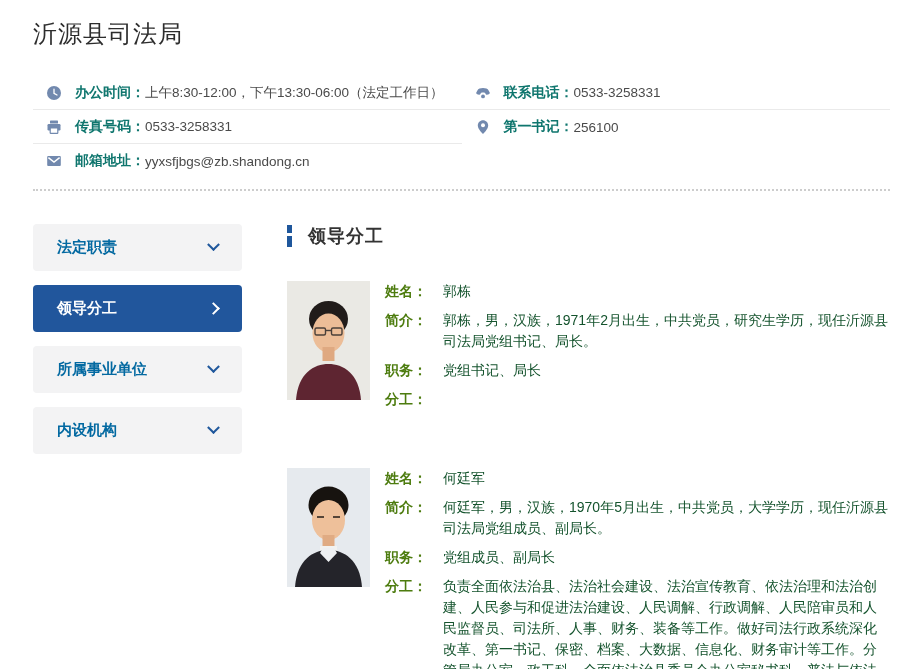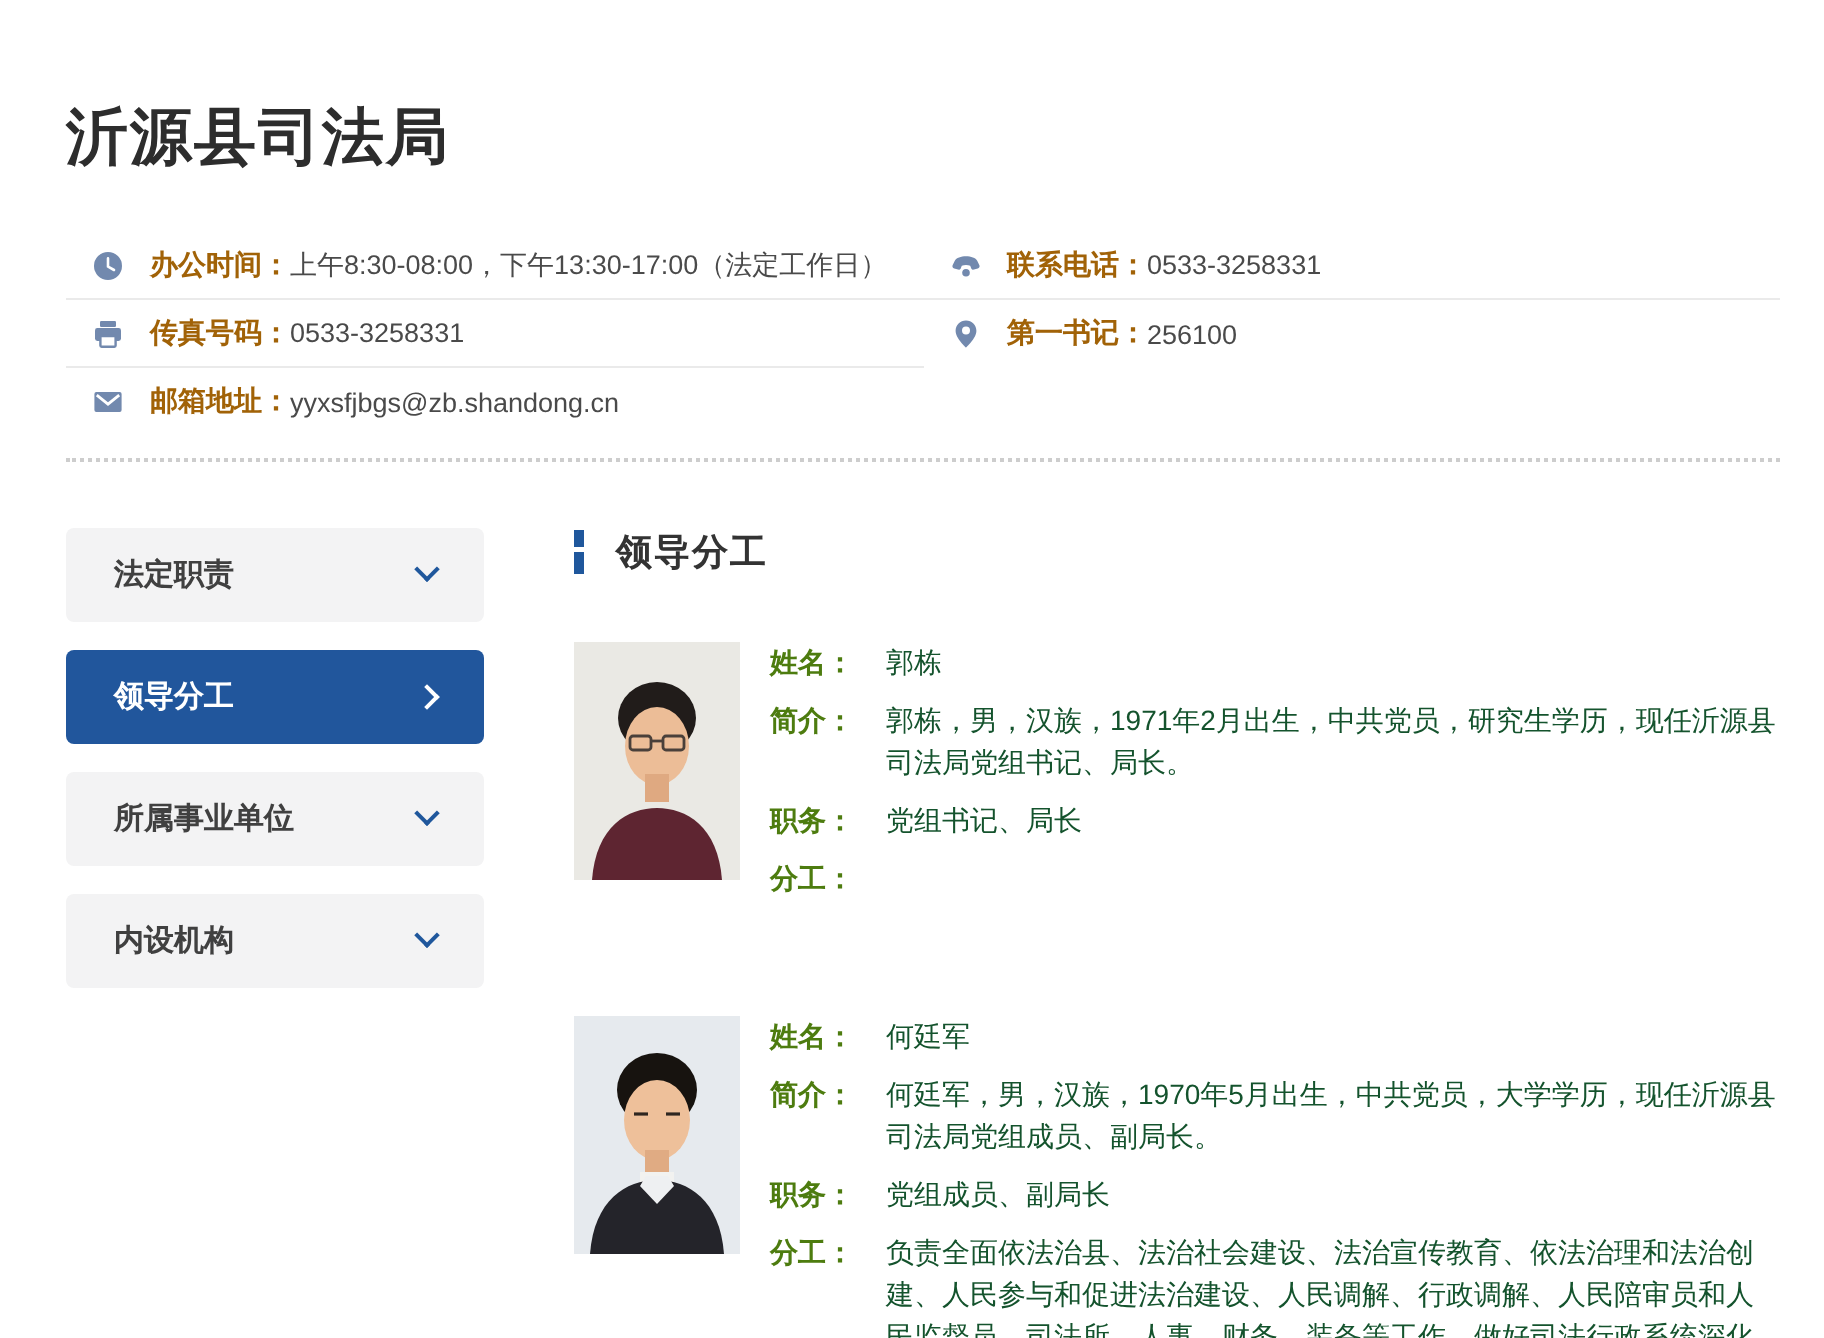--- a/index.html
+++ b/index.html
@@ -1,39 +1,39 @@
 <!DOCTYPE html>
 <html style="--accent-blue: #1f579c; --sidebar-active-bg: #21569c; --sidebar-bg: #f3f3f4; --icon-color: #7289ae; --text-dark: #333333;"><head>
 <meta charset="utf-8">
 <style>
   * { margin:0; padding:0; box-sizing:border-box; }
   html,body { width:912px; height:669px; background:#fff; overflow:hidden; }
   body { font-family:"Liberation Sans","DejaVu Sans",sans-serif; color:#333; }
   .page { width:912px; height:669px; padding:0 22px 0 33px; }
 
   
-  .page-title { padding-top:48px; font-size:31px; font-weight:bold; color:#2d2d2d; letter-spacing:1px; }
+  .page-title { padding-top:18px; font-size:24px; font-weight:normal; color:#2d2d2d; letter-spacing:1px; }
 
   
   .contact { margin-top:26px; display:grid; grid-template-columns:1fr 1fr; }
   .contact-cell { display:flex; align-items:center; height:34px; border-bottom:1px solid #eaeaea; }
   .contact-cell.last { border-bottom:none; }
   .contact-cell .cicon { width:16px; height:16px; margin:0 13px 0 13px; flex-shrink:0; }
-  .clabel { font-size:14px; font-weight:bold; color:#a16207; white-space:nowrap; }
+  .clabel { font-size:14px; font-weight:bold; color:#0f766e; white-space:nowrap; }
   .cvalue { font-size:13.5px; color:#4a4a4a; white-space:nowrap; }
   .dotted-sep { margin-top:11px; border-top:2px dotted #cdcdcd; height:0; }
 
   
   .body-row { margin-top:33px; display:flex; }
 
   
   .sidebar { width:209px; flex-shrink:0; }
   .side-item { height:47px; margin-bottom:14px; background:var(--sidebar-bg,#f3f3f4); border-radius:4px;
                display:flex; align-items:center; justify-content:space-between; padding:0 24px;
-               font-size:15px; font-weight:bold; color:#404040; cursor:pointer; }
+               font-size:15px; font-weight:bold; color:#0369a1; cursor:pointer; }
   .side-item.active { background:var(--sidebar-active-bg,#21569c); color:#fff; }
   .chev { width:9px; height:9px; border-right:2px solid var(--accent-blue,#2e5fa3);
           border-bottom:2px solid var(--accent-blue,#2e5fa3); flex-shrink:0; }
   .chev.down { transform:rotate(45deg) translate(-2px,-2px); }
   .chev.right { border-color:#fff; transform:rotate(-45deg); }
 
   
   .main { flex:1; margin-left:45px; }
   .heading-row { display:flex; align-items:center; height:24px; }
   .heading-marker { width:5px; height:22px; margin-right:16px;
@@ -59,21 +59,21 @@
   <div class="page-title">沂源县司法局</div>
 
   <div class="contact">
 
     <div class="contact-cell">
       <svg class="cicon" viewBox="0 0 16 16">
         <circle class="ico" cx="8" cy="8" r="7"></circle>
         <path d="M8 4.2v4.1l3 1.7" stroke="#fff" stroke-width="1.3" fill="none" stroke-linecap="round"></path>
       </svg>
       <span class="clabel">办公时间：</span>
-      <span class="cvalue">上午8:30-08:00，下午13:30-17:00（法定工作日）</span>
+      <span class="cvalue">上午8:30-12:00，下午13:30-06:00（法定工作日）</span>
     </div>
 
 
     <div class="contact-cell">
       <svg class="cicon" viewBox="0 0 16 16">
         <path class="ico" d="M2.4 5.4 C3.8 2.3 12.2 2.3 13.6 5.4 L14.7 7.6 C15 8.3 14.6 9 13.9 9.2 L12 9.8 C11.4 10 10.8 9.7 10.6 9.1 L10.1 7.9 C8.8 7.3 7.2 7.3 5.9 7.9 L5.4 9.1 C5.2 9.7 4.6 10 4 9.8 L2.1 9.2 C1.4 9 1 8.3 1.3 7.6 Z"></path>
         <circle class="ico" cx="8" cy="11.4" r="1.9"></circle>
       </svg>
       <span class="clabel">联系电话：</span>
       <span class="cvalue">0533-3258331</span>

